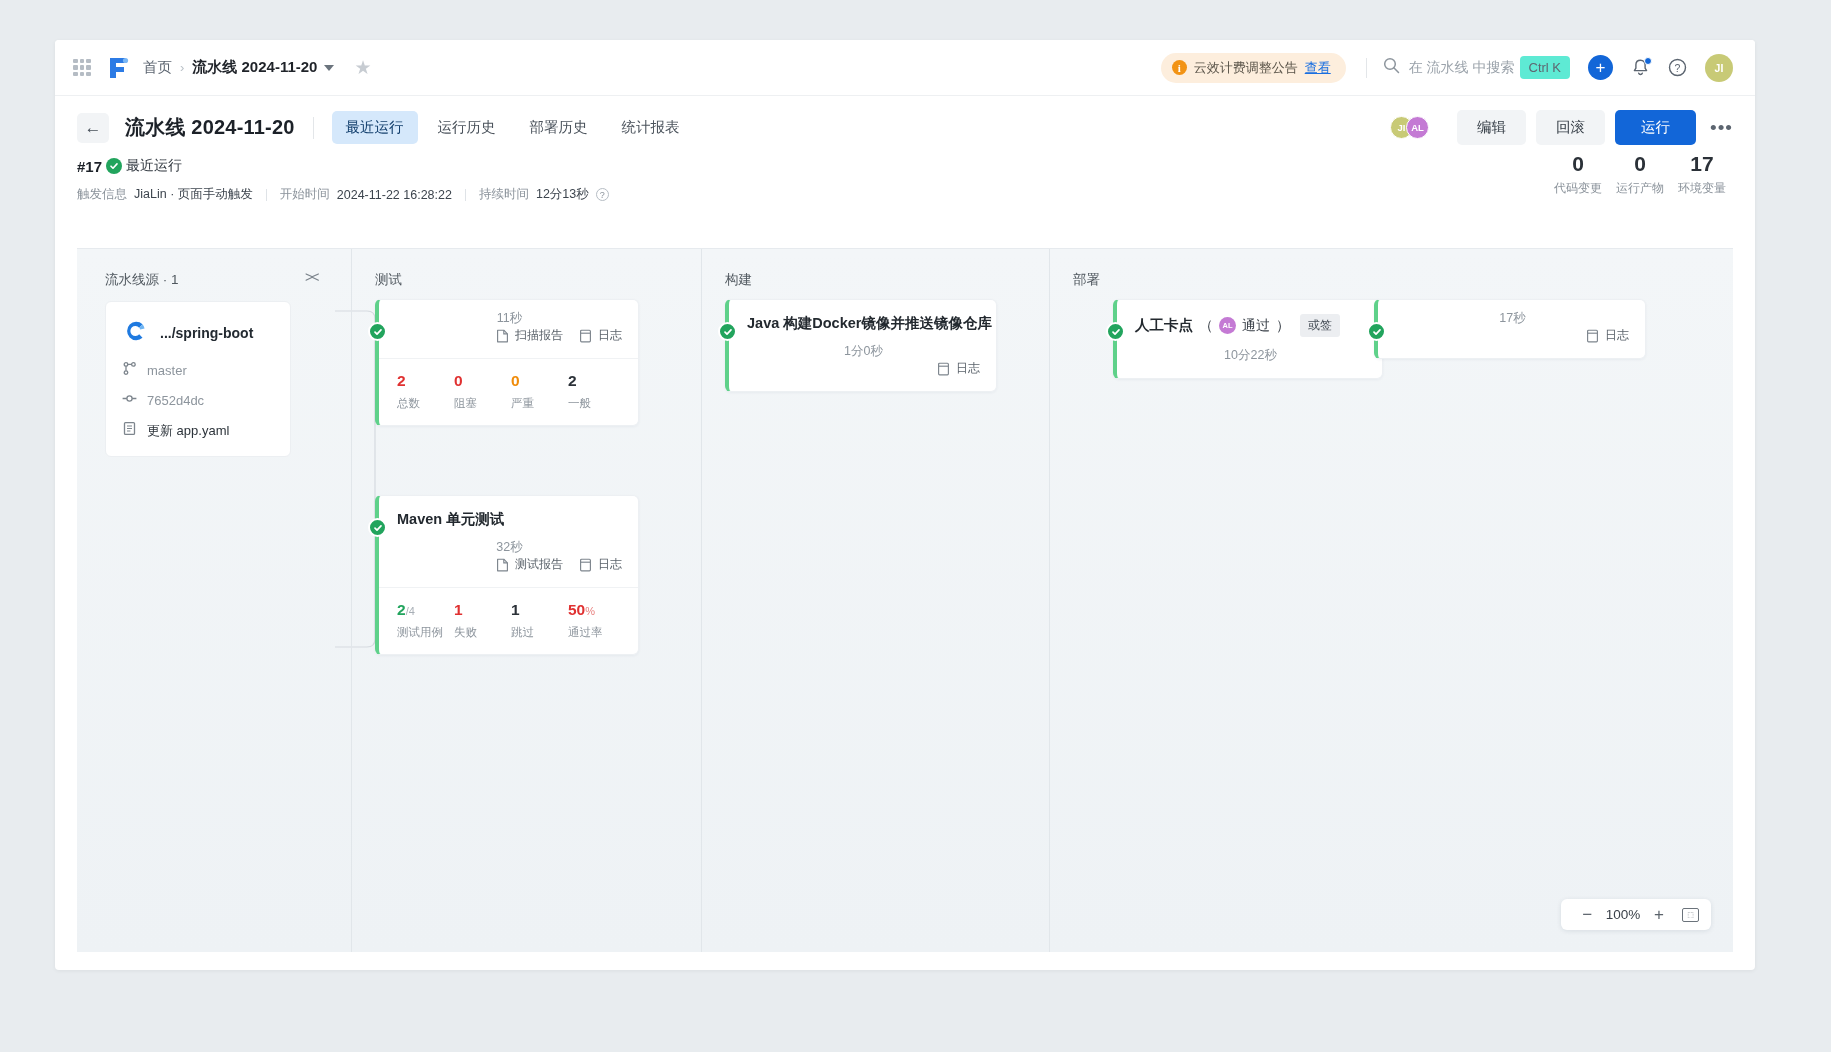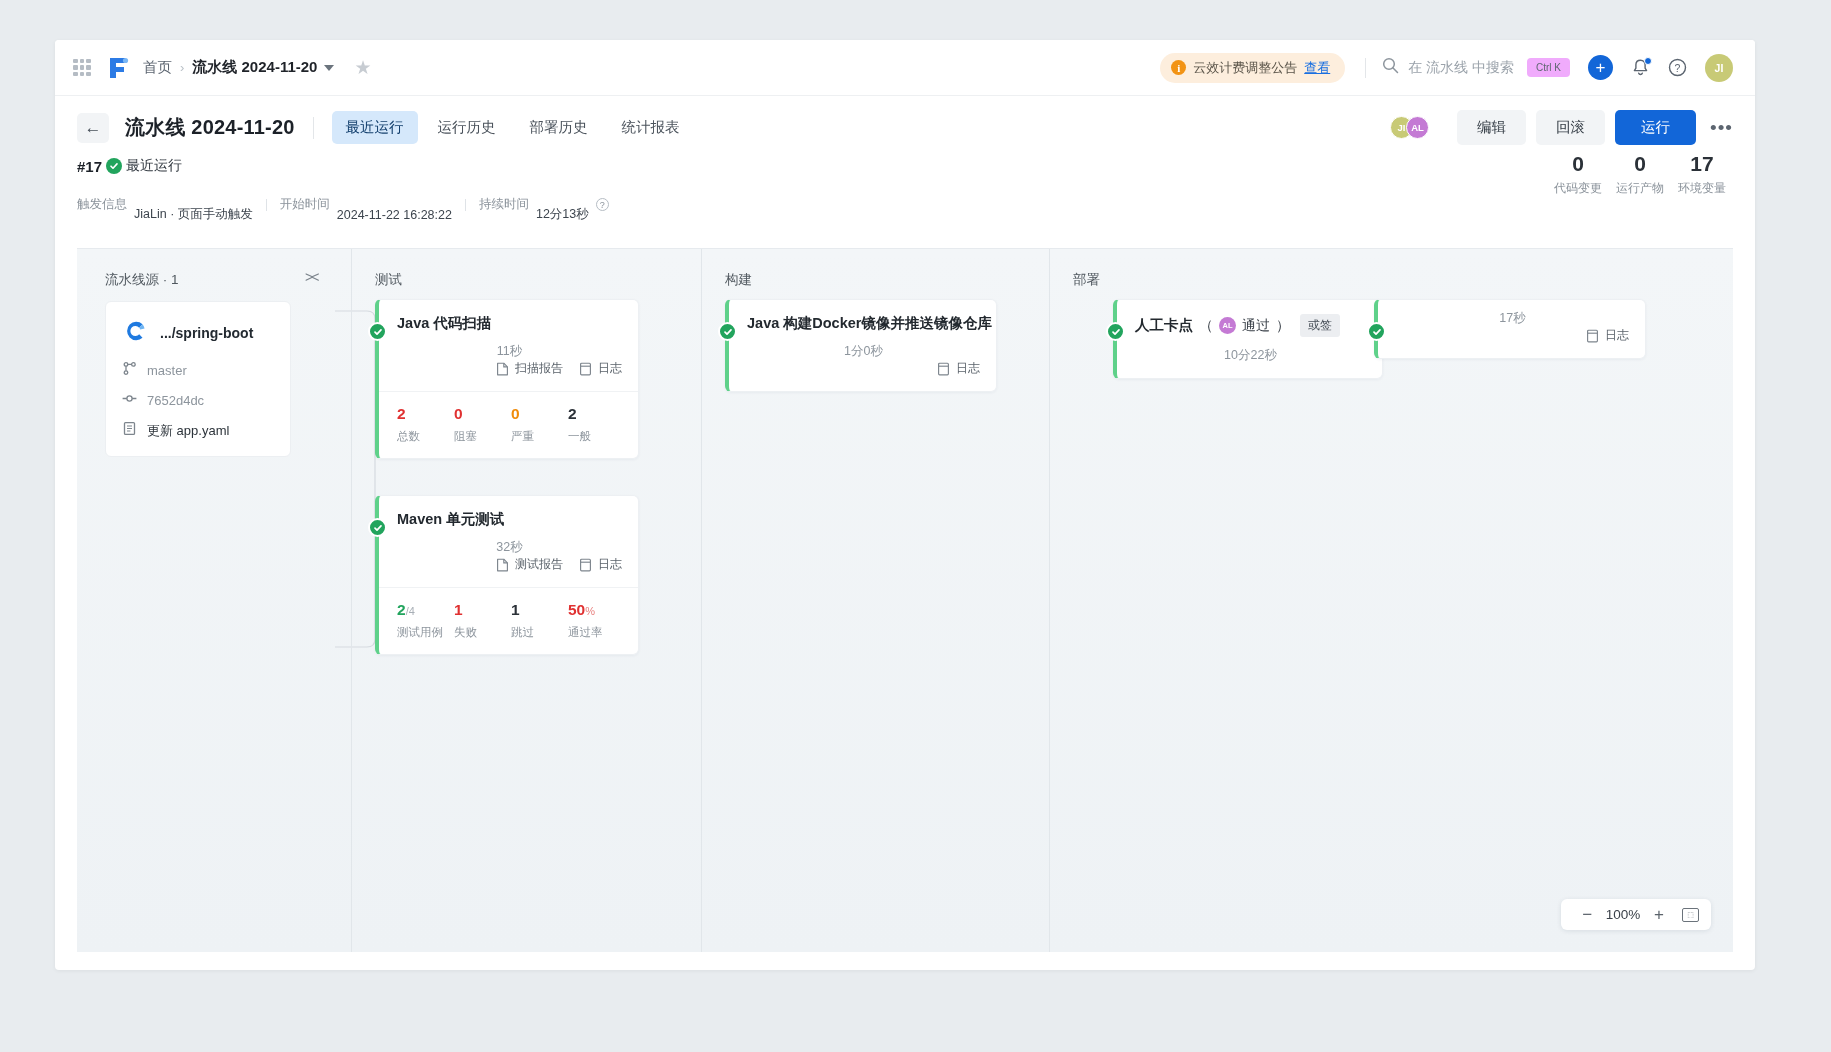--- a/index.html
+++ b/index.html
@@ -60,22 +60,22 @@
     width: 15px; height: 15px; border-radius: 50%;
     background: #f29314; color: #fff; font-size: 11px; font-weight: bold;
     display:flex; align-items:center; justify-content:center; font-family: "Liberation Serif", serif;
   }
   .notice-txt { font-size: 13px; color: #5a5449; }
   .notice-link { font-size: 13px; color: #1a6fe0; text-decoration: underline; }
   .vdivider { width:1px; height:20px; background:#e3e6e9; margin: 0 16px; }
   .search-wrap { display:flex; align-items:center; gap:9px; cursor:text; }
   .search-ph { font-size: 14px; color: #9aa2aa; }
   .kbd {
-    background: #f0abfc; border-radius: 4px; padding: 4px 9px;
-    font-size: 10px; color: #5e6771; margin-left: 13px; cursor: pointer;
+    background: #5eead4; border-radius: 4px; padding: 4px 9px;
+    font-size: 13px; color: #5e6771; margin-left: 5px; cursor: pointer;
   }
   .round-blue {
     width: 25px; height: 25px; border-radius: 50%; background: #1266d8;
     color: #fff; display:flex; align-items:center; justify-content:center;
     font-size: 17px; margin-left: 18px; cursor: pointer; line-height: 1;
   }
   .ico-btn { margin-left: 18px; position: relative; cursor: pointer; line-height:0; }
   .dot-badge {
     position:absolute; right:-2px; top:-1px; width:8px; height:8px;
     border-radius:50%; background:#1266d8; border:1.5px solid #fff;
@@ -122,21 +122,21 @@
   .run-line1 { display:flex; align-items:center; gap: 4px; margin-bottom: 11px; text-align: right; }
   .run-no { font-size: 15px; font-weight: 700; color: #1c2128; }
   .ok-badge {
     width:16px; height:16px; border-radius:50%; background:#22a45d;
     display:flex; align-items:center; justify-content:center;
   }
   .ok-badge svg { display:block; }
   .run-status { font-size: 14px; color: #30373f; }
   .run-line2 { display:flex; align-items:center; font-size: 12.5px; color:#8a929a; gap: 0; flex-wrap: nowrap; }
   .meta-k { color:#8a929a; margin-right: 7px; }
-  .meta-v { color:#3d454e;margin-top:20px; }
+  .meta-v { color:#3d454e; }
   .meta-sep { width:1px; height:12px; background:#dfe3e7; margin: 0 13px; }
   .qmark {
     display:inline-flex; align-items:center; justify-content:center;
     width:13px; height:13px; border:1px solid #b6bdc4; border-radius:50%;
     font-size:9px; color:#8a929a; margin-left:7px; cursor:pointer;
   }
   .stats {
     position:absolute; right: 22px; top: -6px; display:flex; gap: 0;
   }
   .stat { text-align:center; min-width: 62px; cursor: pointer; }
@@ -410,23 +410,20 @@
       </div>
     </div>
 
     <div class="stage-label" style="left:298px;">测试</div>
 
     <div class="job" style="left:298px; top:50px; width:264px;">
       <div class="node-dot">
         <svg width="10" height="10" viewBox="0 0 10 10">
             <path d="M2 5.2 L4 7.2 L8 2.9" fill="none" stroke="#fff" stroke-width="1.7" stroke-linecap="round" stroke-linejoin="round"></path>
           </svg>
-      </div>
-      <div class="job-head">
-        <div class="job-title">Java 代码扫描</div>
       </div>
       <div class="job-sub">
         <span class="job-dur">11秒</span>
         <span class="job-links">
           <span class="job-link">
             <svg width="13" height="14" viewBox="0 0 13 14">
                 <path d="M1.6 1.2 h6.2 l3.6 3.6 v8 h-9.8 z" fill="none" stroke="#7d858d" stroke-width="1.15" stroke-linejoin="round"></path>
                 <path d="M7.8 1.2 v3.6 h3.6" fill="none" stroke="#7d858d" stroke-width="1.15"></path>
               </svg>
             <span>扫描报告</span>

